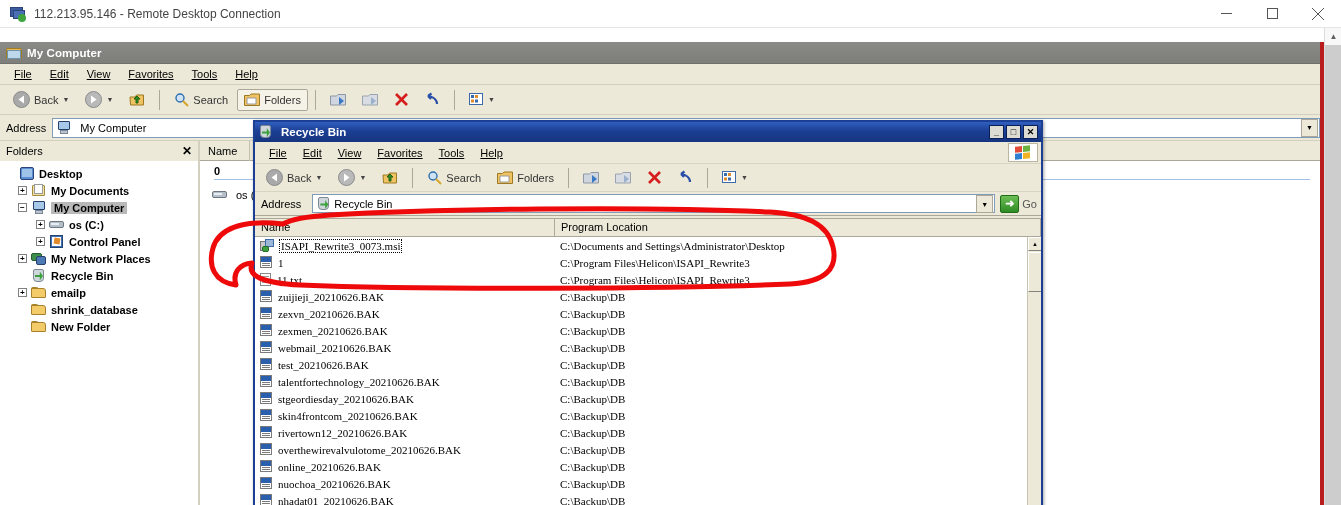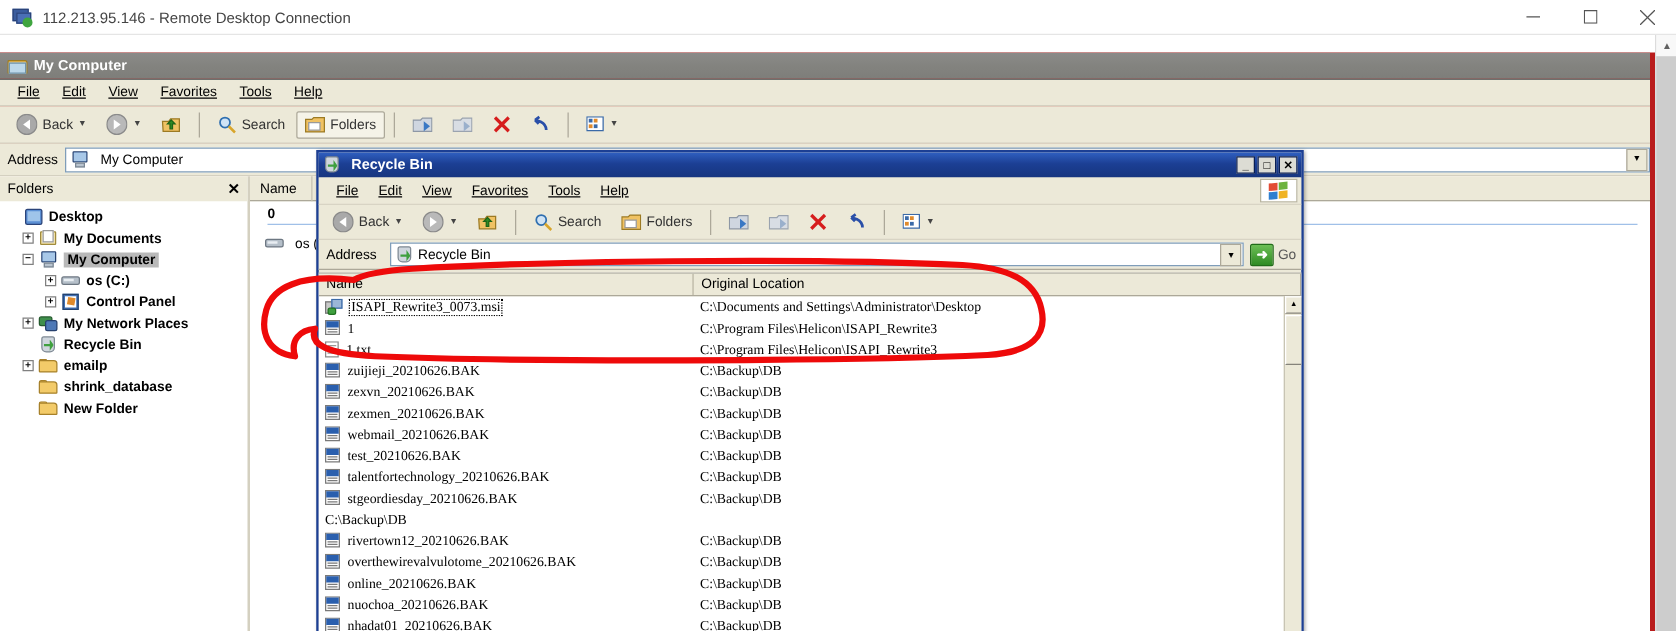--- a/index.html
+++ b/index.html
@@ -558,21 +558,21 @@
         </div>
         <div class="go-btn">
           <span class="go-arrow">➜</span>
           <span>Go</span>
         </div>
       </div>
 
       <div class="rb-list">
         <div class="rb-cols">
           <div class="rb-col c1">Name</div>
-          <div class="rb-col c2">Original Location</div>
+          <div class="rb-col c2">Program Location</div>
         </div>
         <div class="rb-rows" id="rb-rows">
             <div class="rb-row selected">
               <span class="nm">
                 <span class="ic-msi">
                   <span class="a"></span>
                   <span class="b"></span>
                   <span class="c"></span>
                 </span>
                 <span class="t">ISAPI_Rewrite3_0073.msi</span>
@@ -592,21 +592,21 @@
               <span class="loc">C:\Program Files\Helicon\ISAPI_Rewrite3</span>
             </div>
             <div class="rb-row">
               <span class="nm">
                 <span class="ic-txt">
                   <span class="a"></span>
                   <span class="l" style="top:3px"></span>
                   <span class="l" style="top:6px"></span>
                   <span class="l" style="top:9px"></span>
                 </span>
-                <span class="t">1.txt</span>
+                <span class="t">11.txt</span>
               </span>
               <span class="loc">C:\Program Files\Helicon\ISAPI_Rewrite3</span>
             </div>
             <div class="rb-row">
               <span class="nm">
                 <span class="ic-bak">
                   <span class="a"></span>
                   <span class="b"></span>
                   <span class="c"></span>
                   <span class="d"></span>
@@ -681,20 +681,29 @@
                   <span class="a"></span>
                   <span class="b"></span>
                   <span class="c"></span>
                   <span class="d"></span>
                 </span>
                 <span class="t">stgeordiesday_20210626.BAK</span>
               </span>
               <span class="loc">C:\Backup\DB</span>
             </div>
             <div class="rb-row">
+              <span class="nm">
+                <span class="ic-bak">
+                  <span class="a"></span>
+                  <span class="b"></span>
+                  <span class="c"></span>
+                  <span class="d"></span>
+                </span>
+                <span class="t">skin4frontcom_20210626.BAK</span>
+              </span>
               <span class="loc">C:\Backup\DB</span>
             </div>
             <div class="rb-row">
               <span class="nm">
                 <span class="ic-bak">
                   <span class="a"></span>
                   <span class="b"></span>
                   <span class="c"></span>
                   <span class="d"></span>
                 </span>

